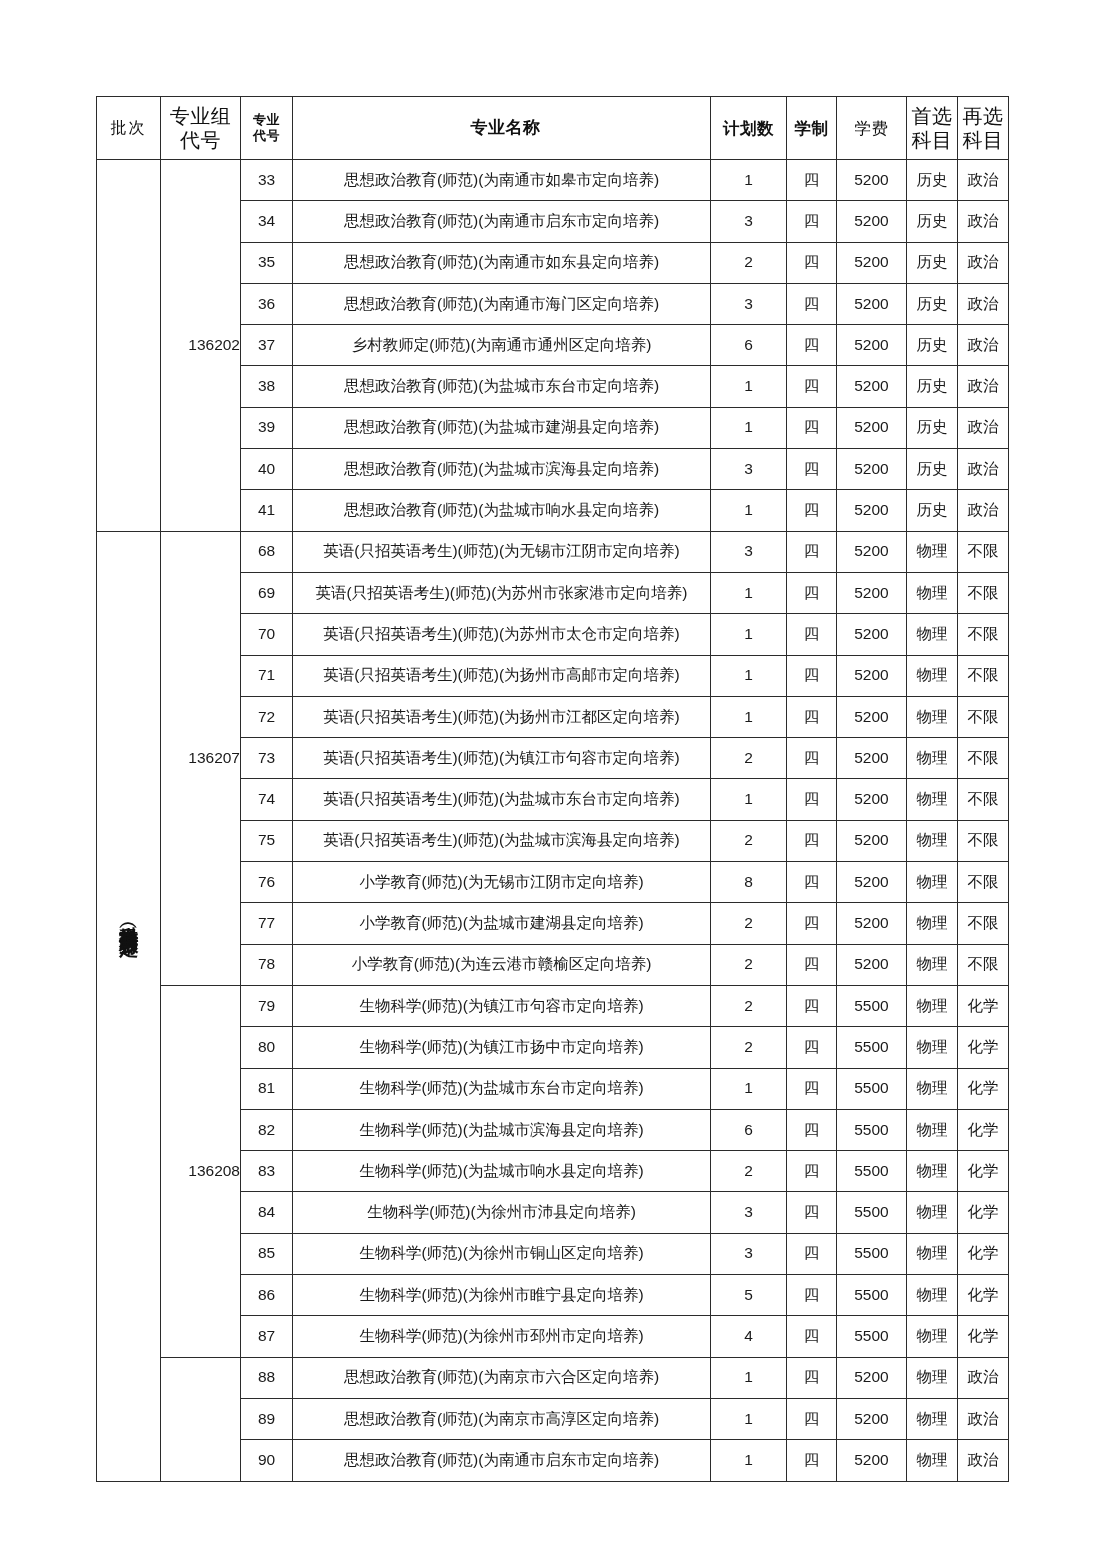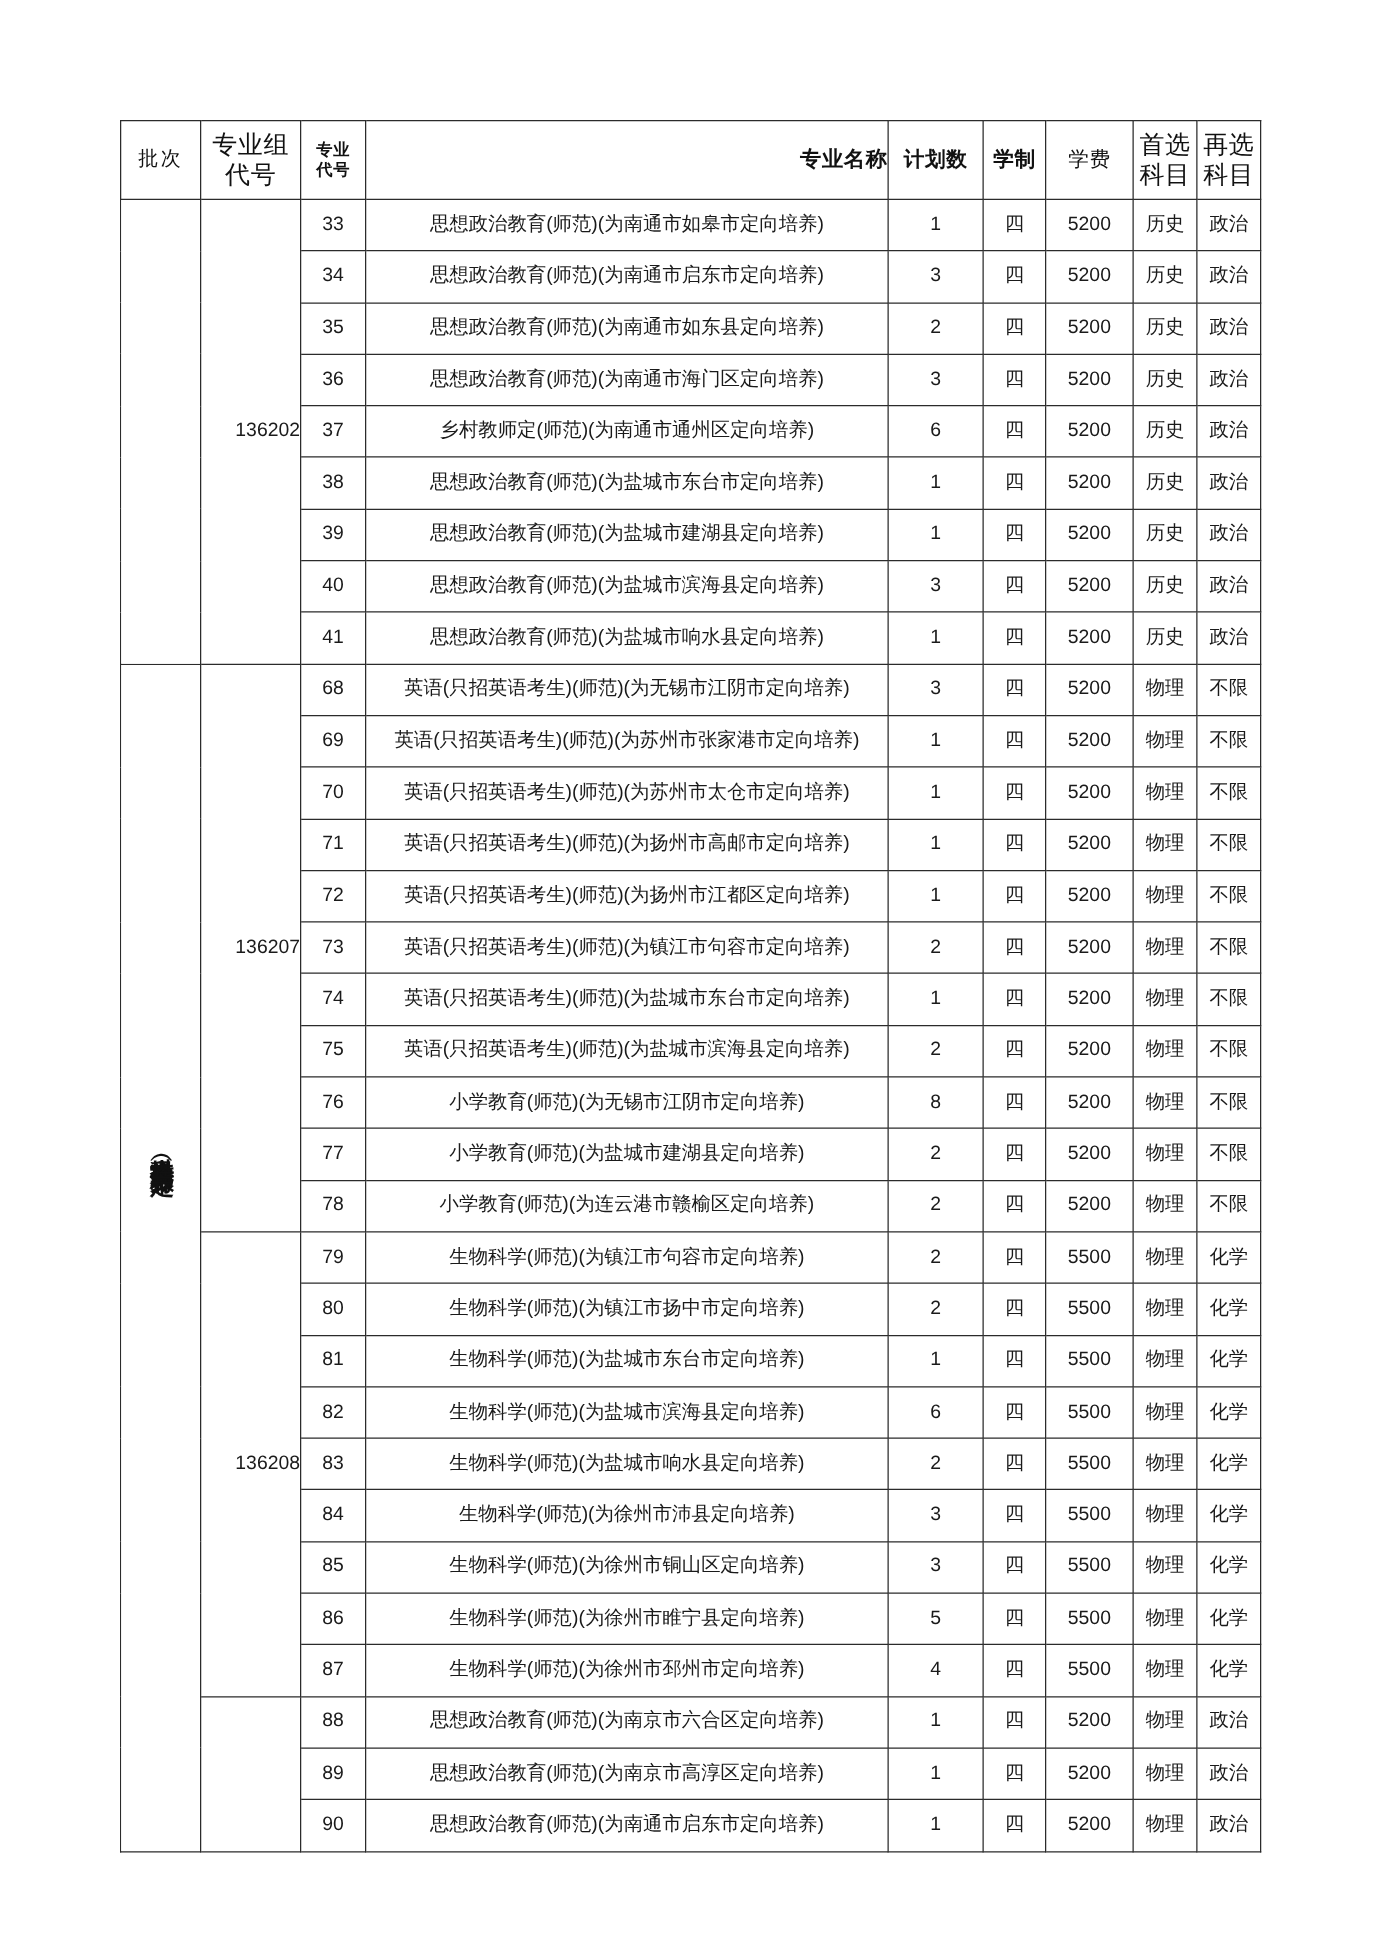--- a/index.html
+++ b/index.html
@@ -61,21 +61,21 @@
   thead th {
     height: 62px;
     text-align: center;
     font-weight: bold;
     color: #111;
     letter-spacing: 0.5px;
   }
   thead th.h-batch { font-weight: normal; font-size: 16px; letter-spacing: 2px; }
   thead th.h-group { font-weight: normal; font-size: 20px; }
   thead th.h-code  { font-weight: bold; font-size: 13px; }
-  thead th.h-name  { font-weight: bold; font-size: 17px; text-align: right; padding-left: 8px; }
+  thead th.h-name  { font-weight: bold; font-size: 17px; text-align: center; padding-left: 8px; }
   thead th.h-plan  { font-weight: bold; font-size: 16.5px; margin-top: 12px; }
   thead th.h-years { font-weight: bold; font-size: 16.5px; }
   thead th.h-fee   { font-weight: normal; font-size: 16.5px; }
   thead th.h-sub   { font-weight: normal; font-size: 20px; }
 
   .hdr2 { display: block; }
 
   
   tbody td {
     height: 40.3px;

